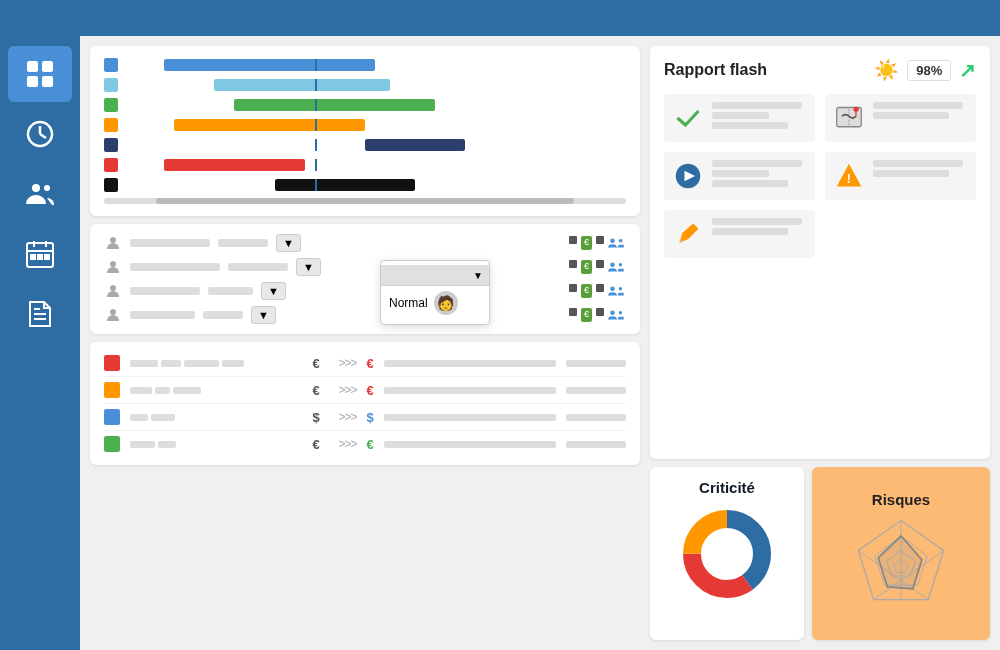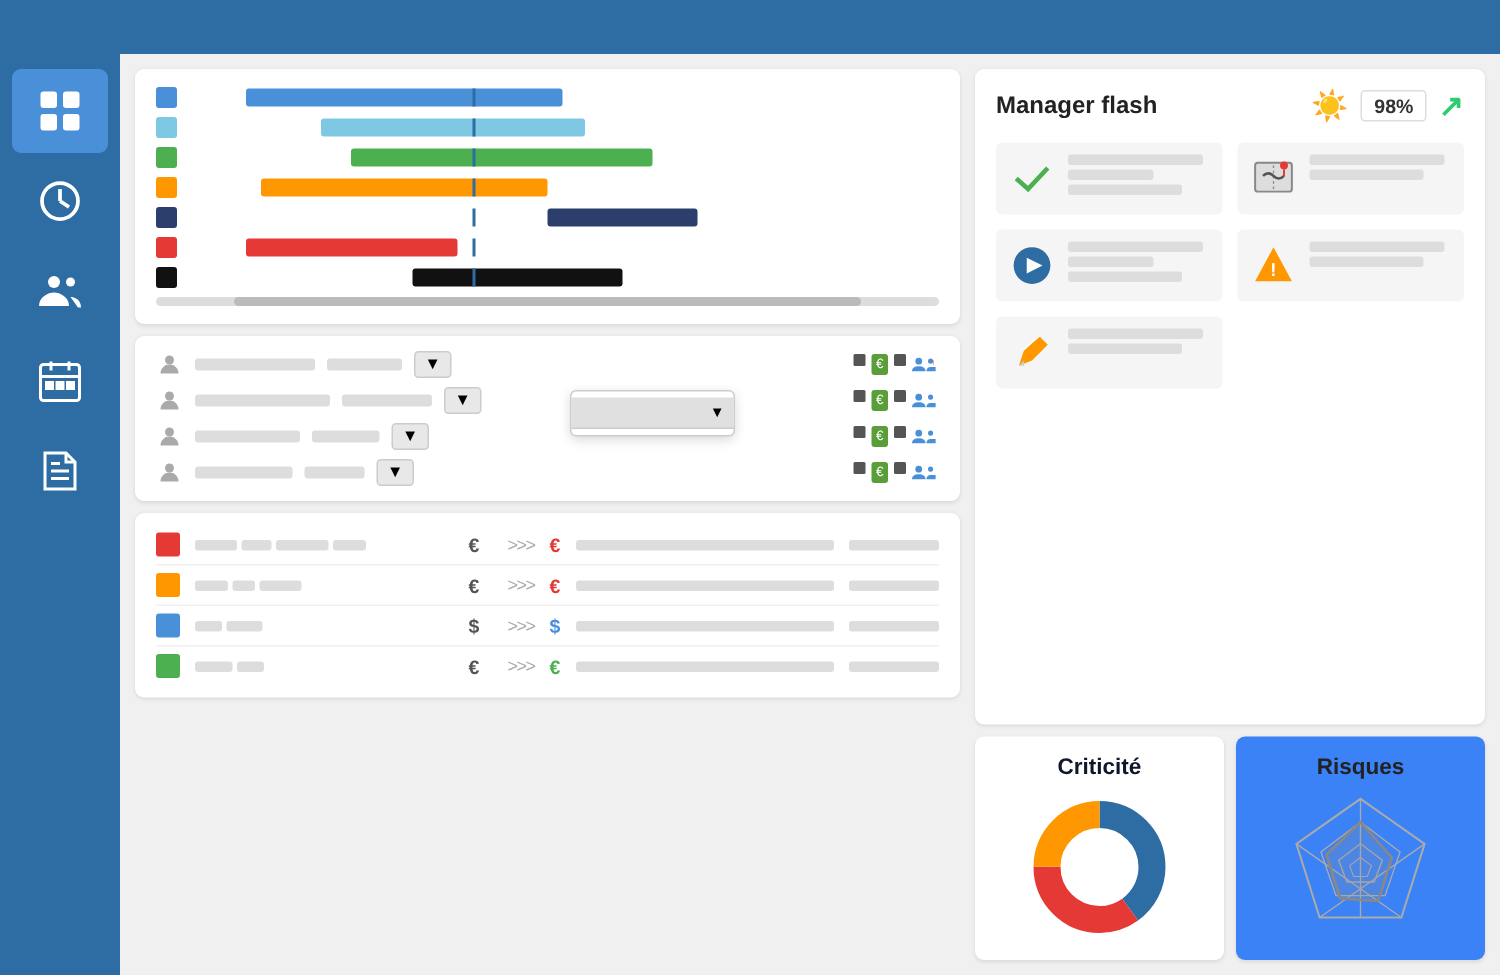--- a/index.html
+++ b/index.html
@@ -231,23 +231,23 @@
       flex: 1;
       display: flex;
       flex-direction: column;
       align-items: center;
     }
     .criticite-title { font-size: 15px; font-weight: bold; color: #0f172a; margin-bottom: 8px; }
     .donut-container { width: 100px; height: 100px; }
 
     
     .risques-card {
-      background: #3b82f6;
+      background: #fdba74;
       border-radius: 6px;
-      padding: 12px;
+      padding: 24px;
       box-shadow: 0 1px 3px rgba(0,0,0,0.1);
       flex: 1;
       display: flex;
       flex-direction: column;
       align-items: center;
     }
     .risques-title { font-size: 15px; font-weight: bold; color: #222; margin-bottom: 8px; }
     .radar-container { width: 110px; height: 100px; }
   </style>
 </head>
@@ -463,20 +463,24 @@
                 <path d="M17 20c0-3 2-5 5-5h6v5z"></path>
             </svg>
           </div>
         </div>
 
         <div class="dropdown-popup">
           <div class="dropdown-header">
             <span>　</span>
             <span>▼</span>
           </div>
+          <div class="dropdown-item">
+            <span style="font-size:12px;">Normal</span>
+            <div class="avatar-placeholder">🧑</div>
+          </div>
         </div>
       </div>
 
       <div class="list-card">
 
         <div class="list-row">
           <div class="list-color-box" style="background:#e53935;"></div>
           <div style="flex:1;display:flex;gap:3px;align-items:center;">
             <div style="height:7px;width:28px;background:#ddd;border-radius:2px;"></div>
             <div style="height:7px;width:20px;background:#ddd;border-radius:2px;"></div>
@@ -529,21 +533,21 @@
           <div style="flex:1;height:7px;background:#ddd;border-radius:2px;"></div>
           <div style="width:60px;height:7px;background:#ddd;border-radius:2px;"></div>
         </div>
       </div>
     </div>
 
     <div class="right-panel">
 
       <div class="rapport-card">
         <div class="rapport-header">
-          <span class="rapport-title">Manager flash</span>
+          <span class="rapport-title">Rapport flash</span>
           <span class="rapport-sun">☀️</span>
           <div class="rapport-pct">98%</div>
           <span class="rapport-arrow">↗</span>
         </div>
         <div class="rapport-grid">
 
           <div class="rapport-item">
             <div class="rapport-icon" style="color:#4caf50;">
               <svg width="28" height="28" viewBox="0 0 32 32" fill="none" stroke="#4caf50" stroke-width="3.5">
                 <polyline points="4,16 13,24 28,8"></polyline>

